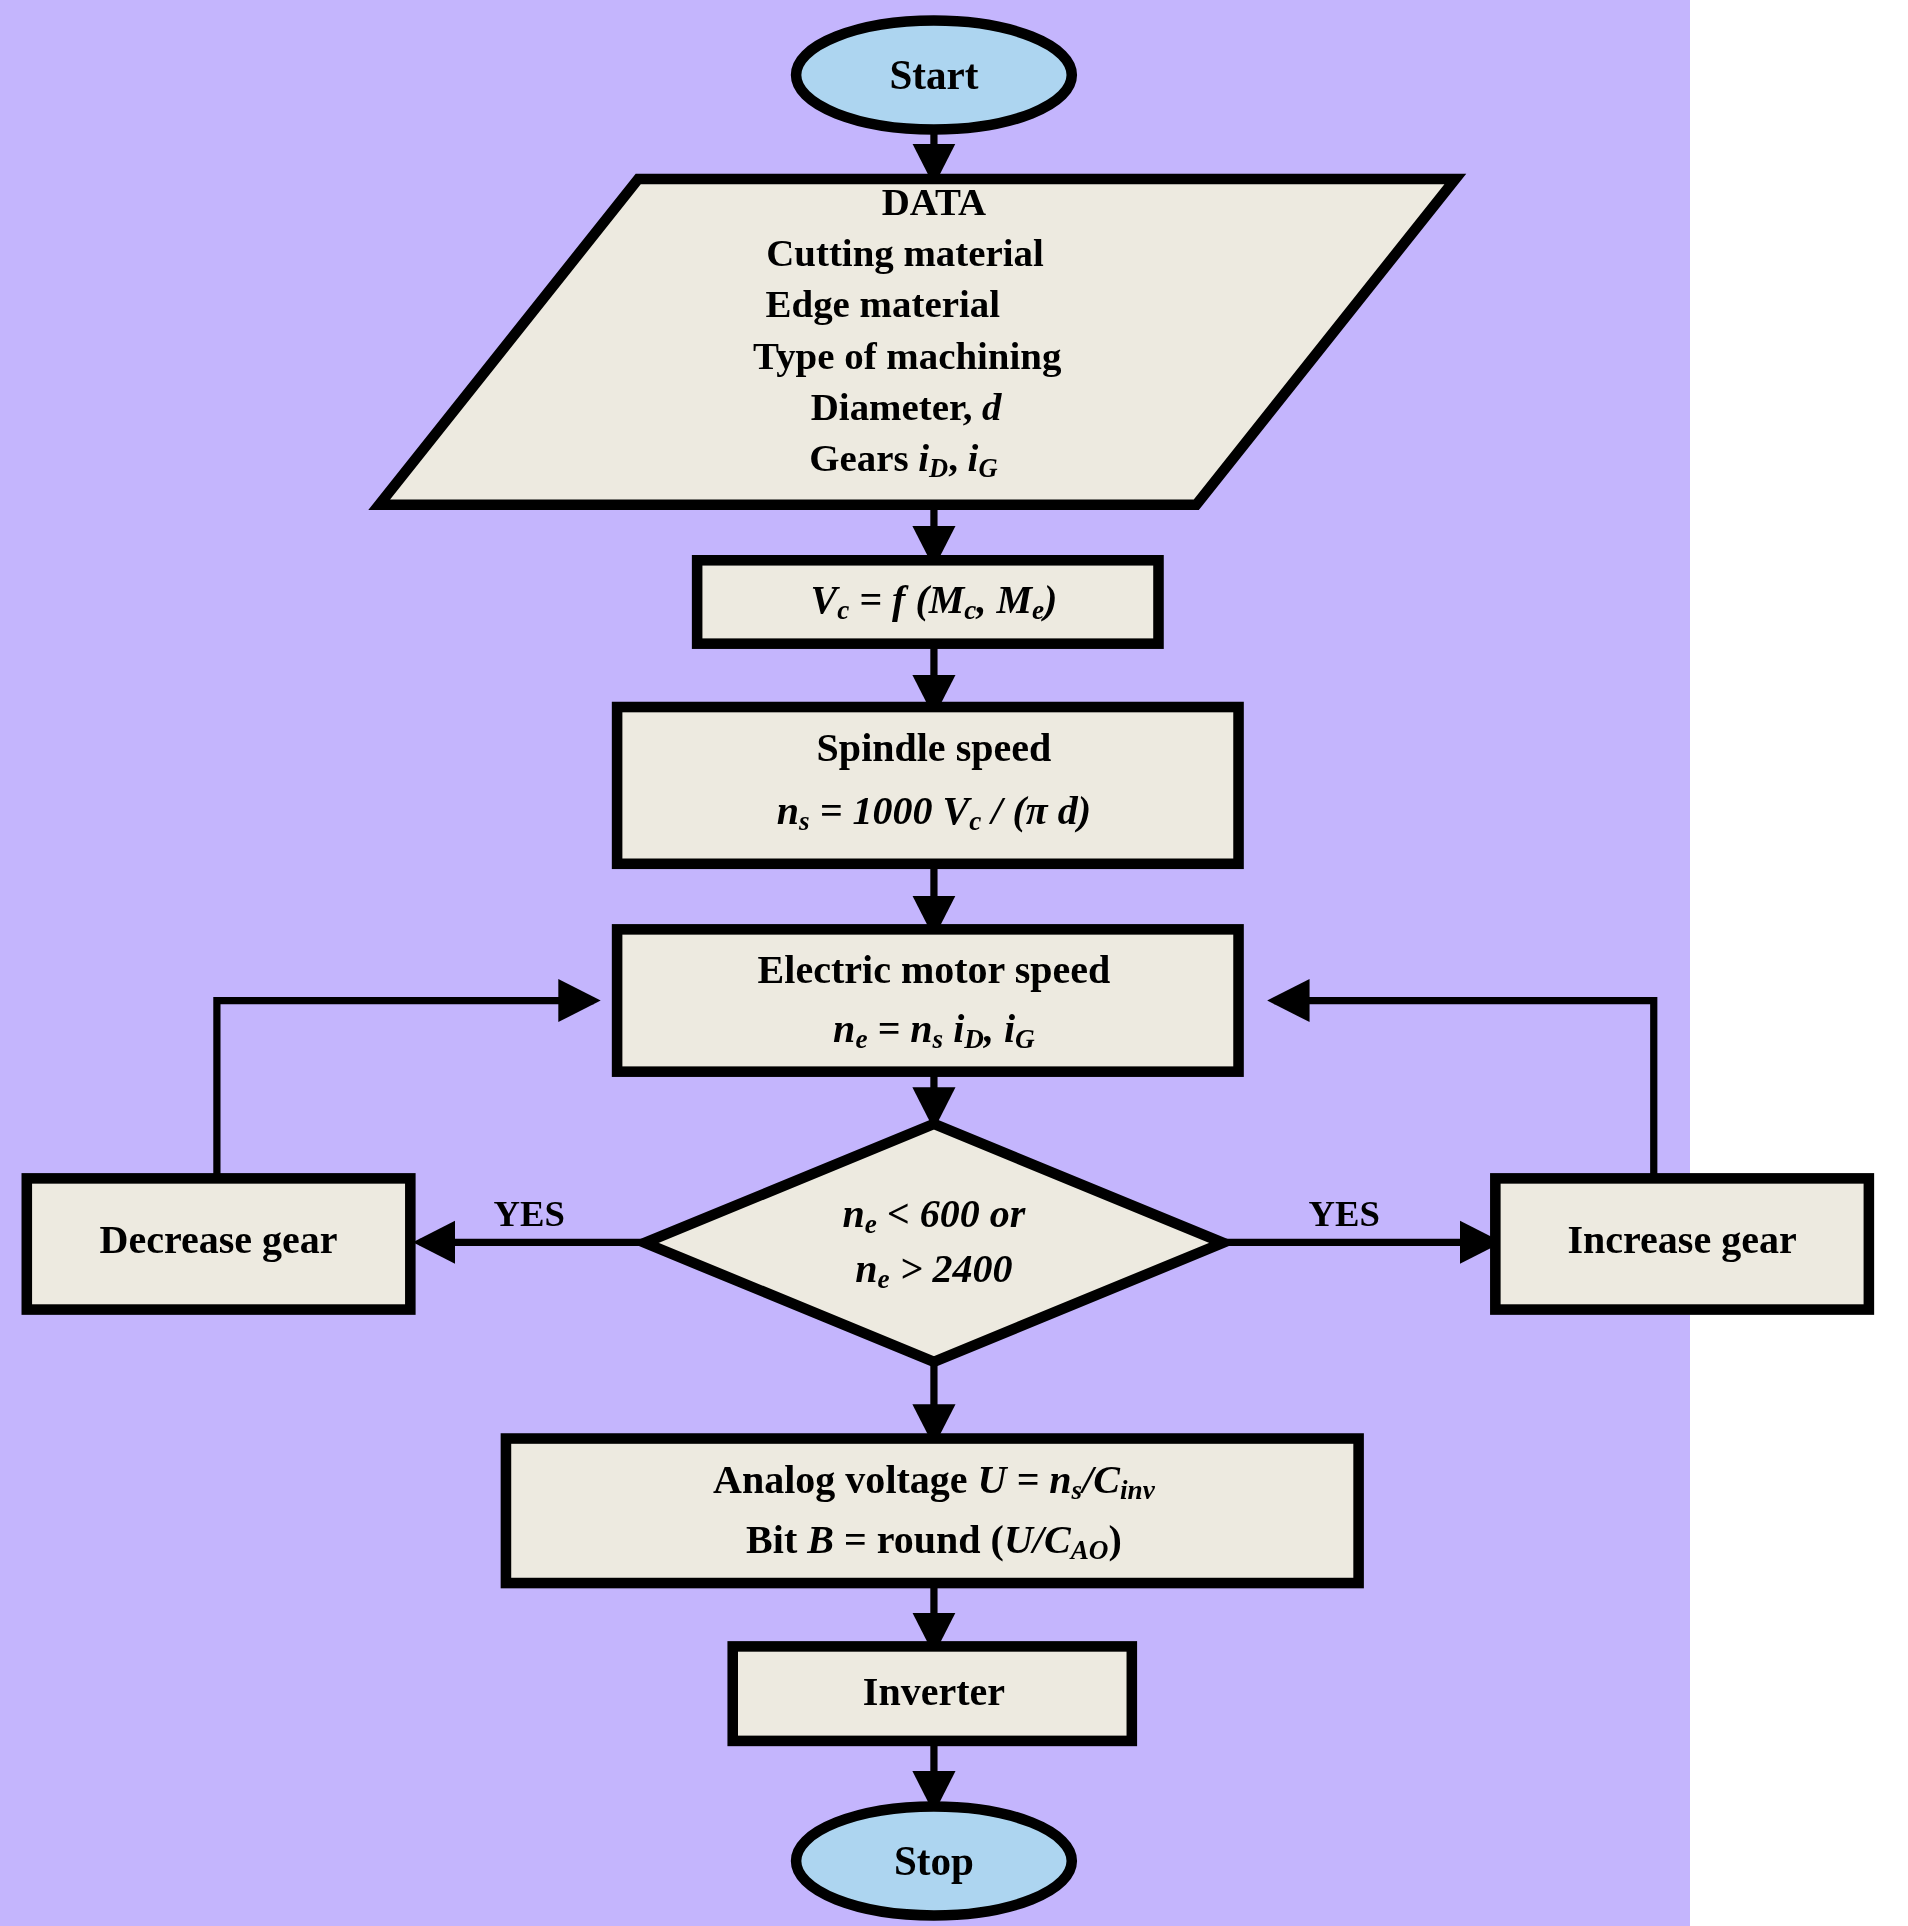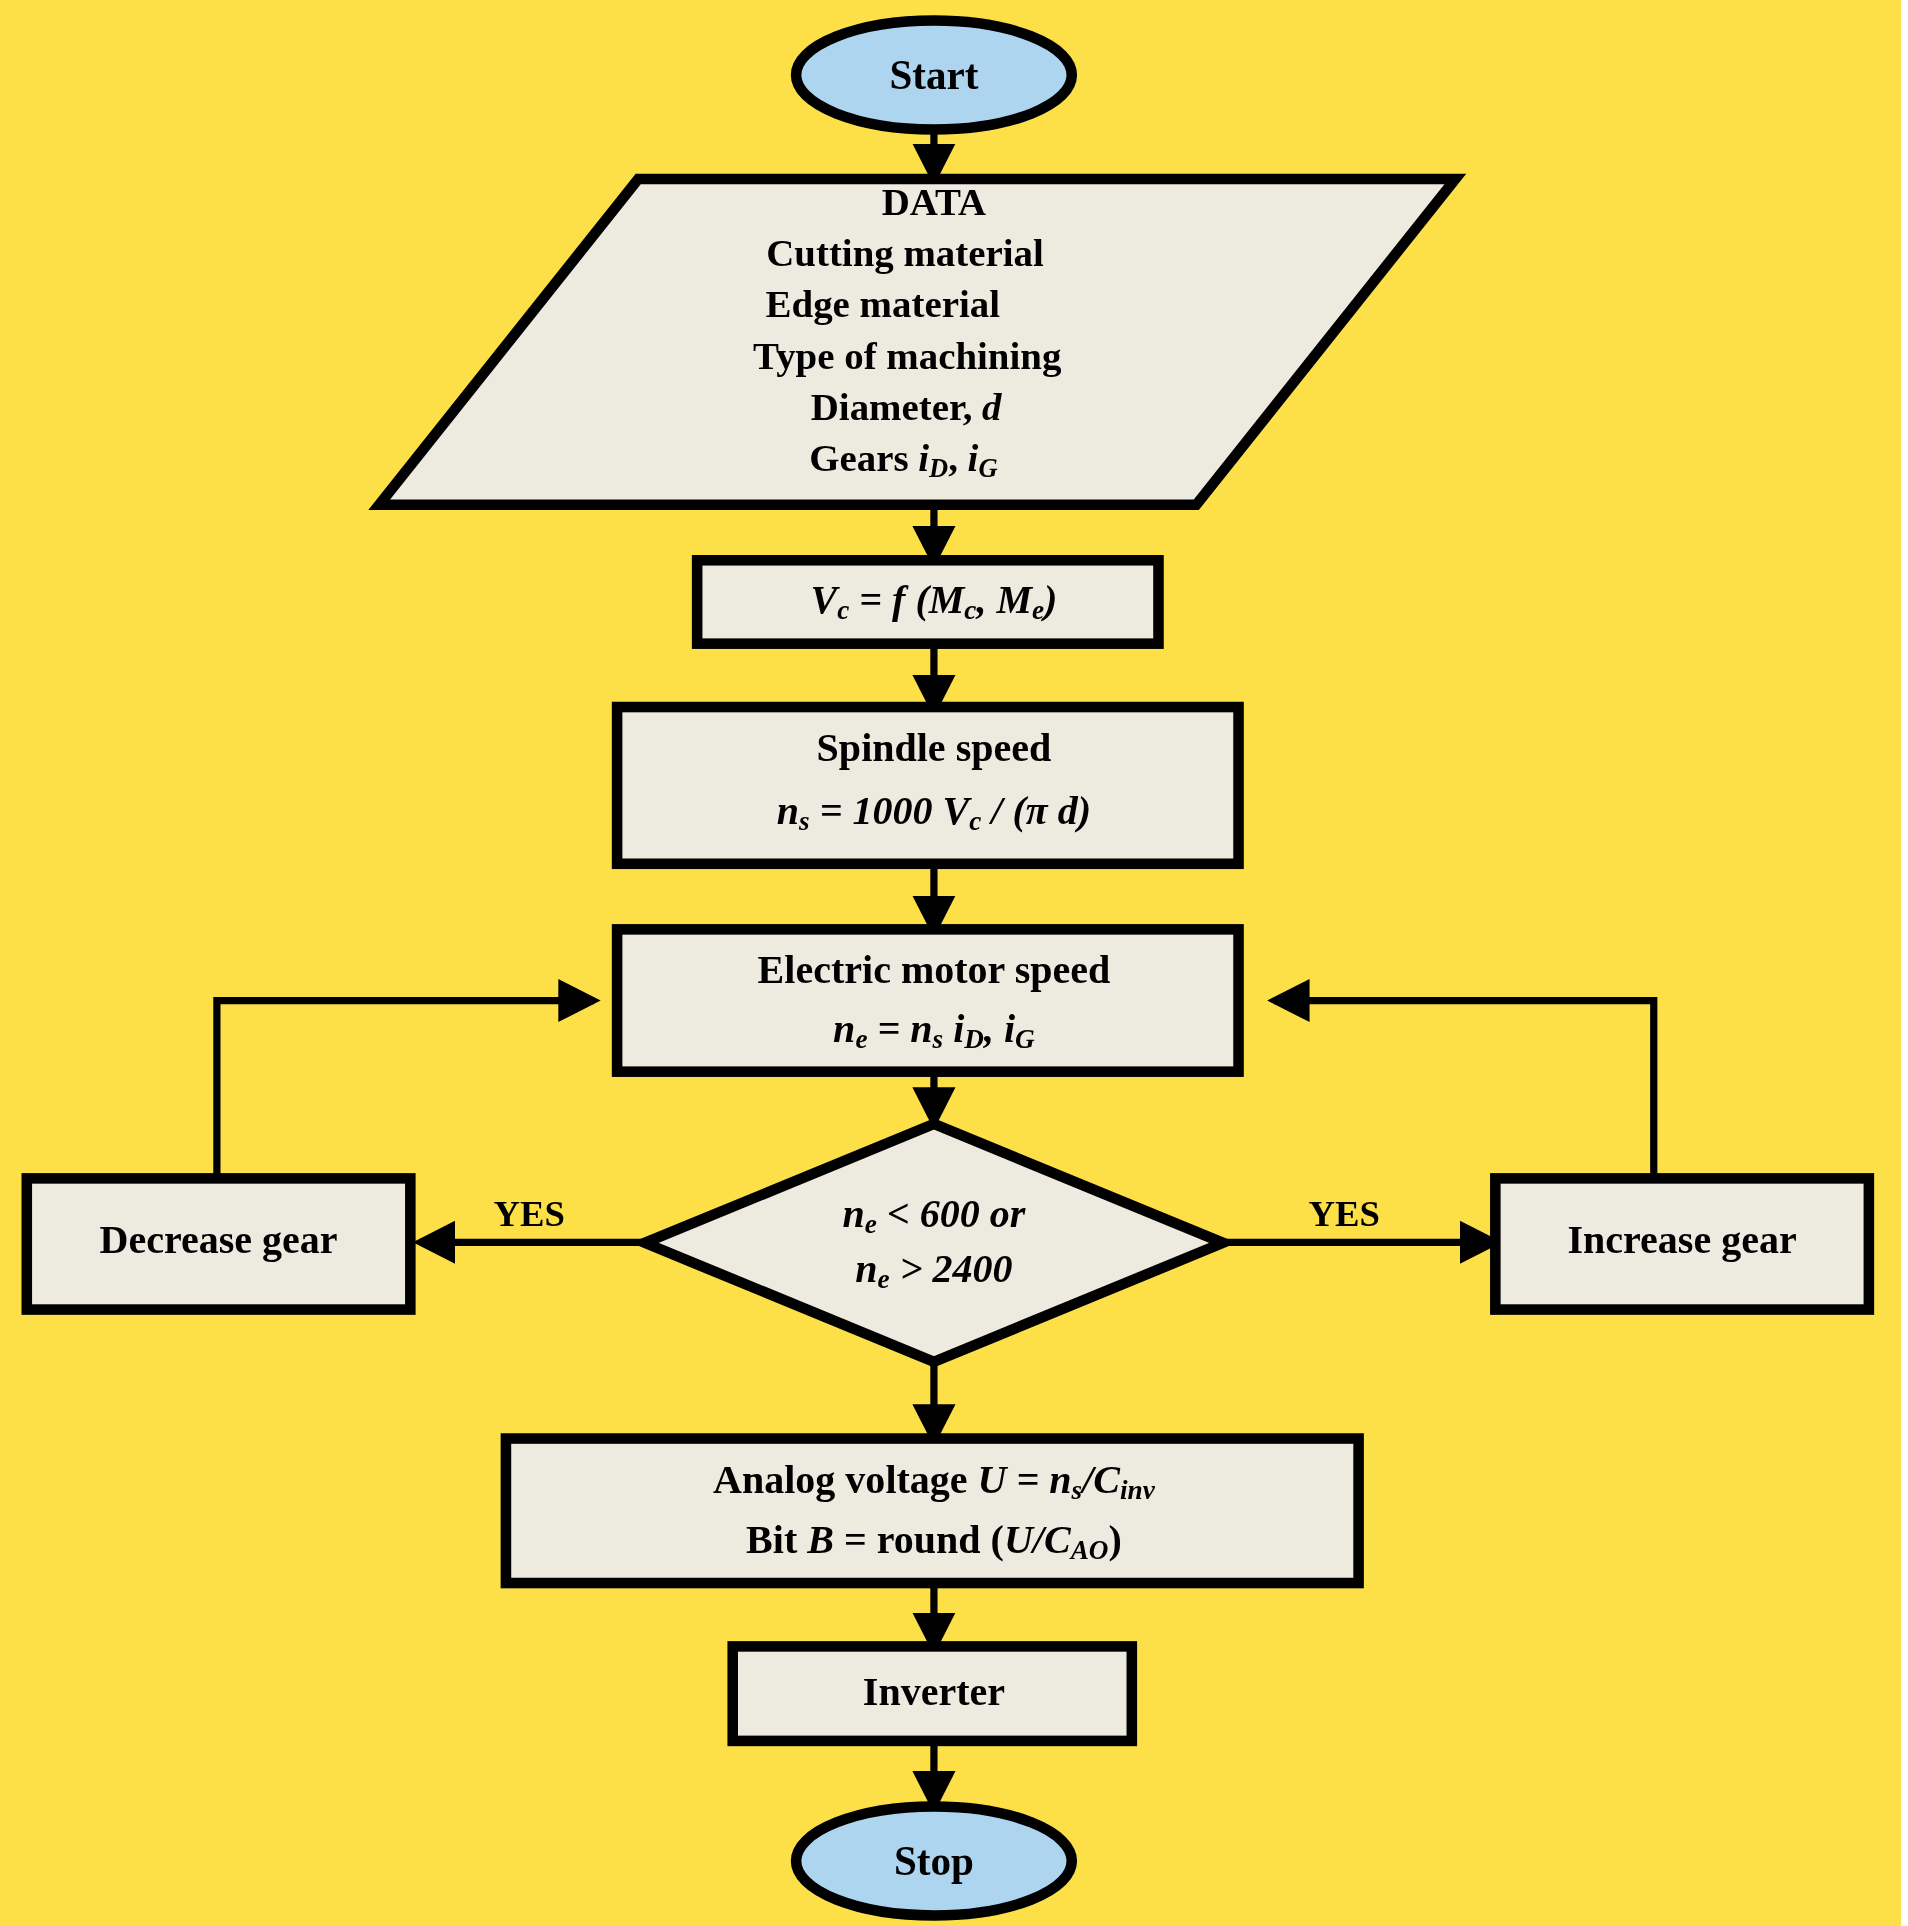--- a/index.html
+++ b/index.html
@@ -8,24 +8,23 @@
     background: #ffffff;
   }
   body {
     width: 1909px;
     height: 1926px;
     font-family: "Liberation Serif", "DejaVu Serif", serif;
     overflow: hidden;
   }
   #flowchart-root {
     position: relative;
-    width: 1853px;
+    width: 1690px;
     height: 1926px;
-    background: #fde047;
-    padding-left: 48px;
+    background: #c4b5fd;
   }
   svg#flow-svg {
     position: absolute;
     top: 0;
     left: 0;
     width: 1909px;
     height: 1926px;
     display: block;
   }
   .node-text {

